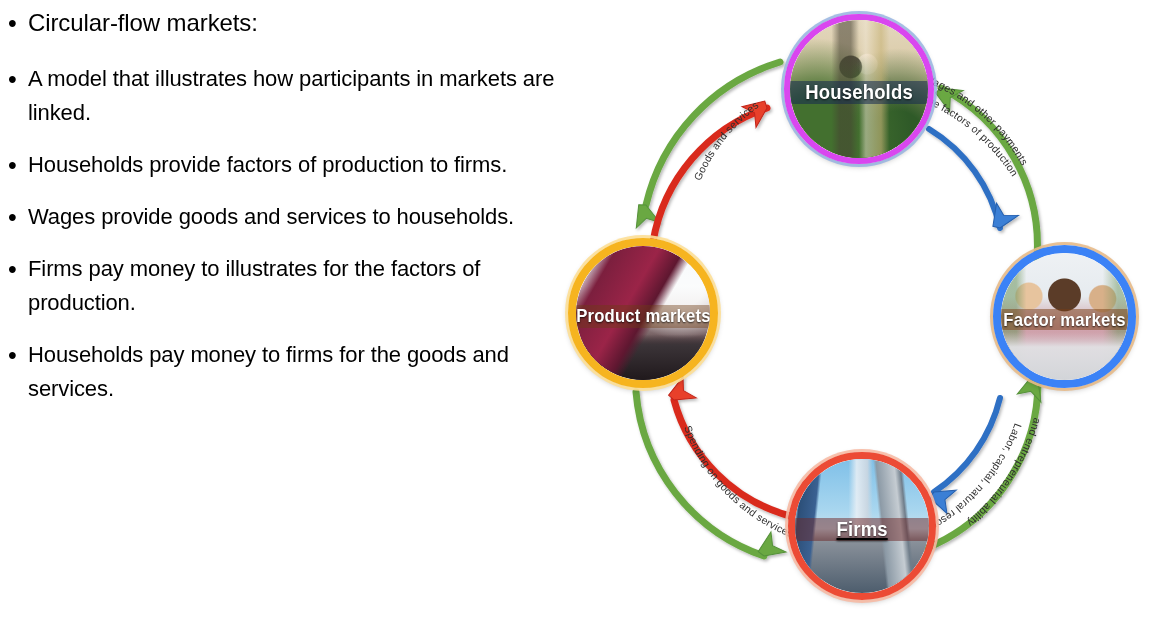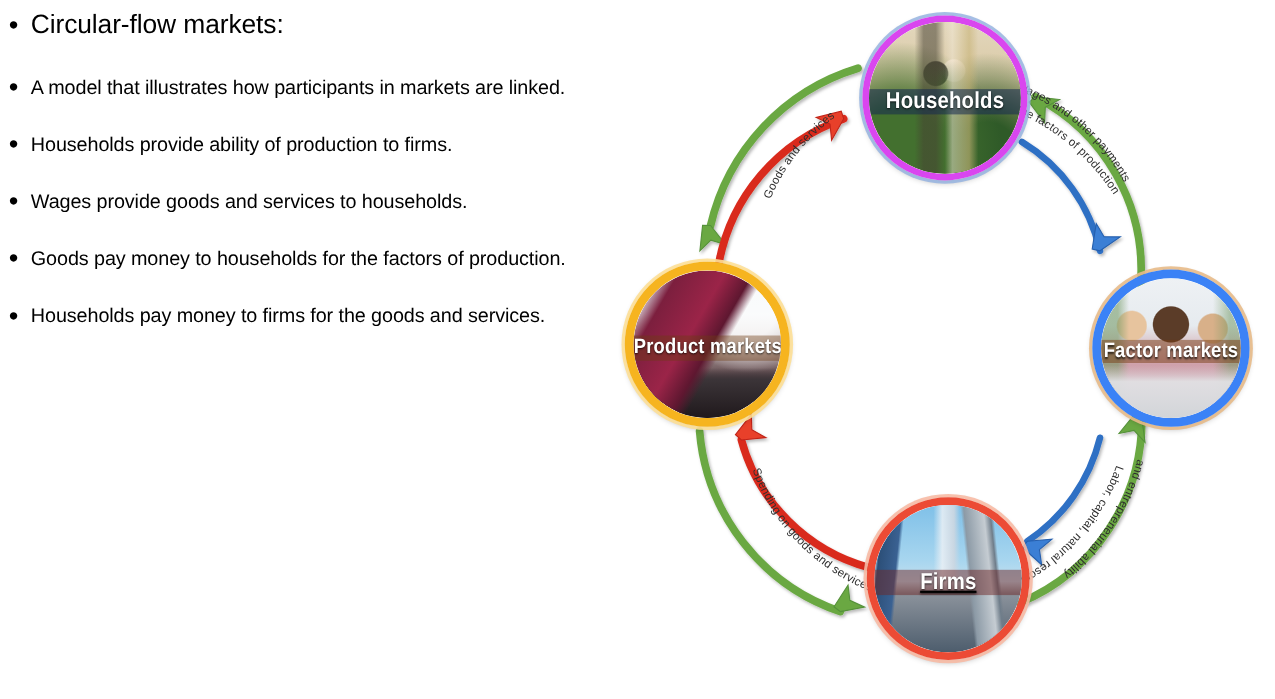--- a/index.html
+++ b/index.html
@@ -33,21 +33,21 @@
   .bullet-dot {
     flex: 0 0 auto;
     width: 20px;
     font-size: 25px;
     line-height: 34px;
     text-align: left;
     color: #000;
   }
   .bullet-text {
     flex: 1 1 auto;
-    font-size: 18px;
+    font-size: 22px;
     line-height: 34px;
     letter-spacing: -0.1px;
     color: #000;
     white-space: pre-line;
   }
   .bullet-item.first .bullet-text {
     font-size: 24px;
   }
   .bullet-item.first { margin-bottom: 22px; }
 
@@ -217,31 +217,31 @@
     <span class="bullet-text"><span class="strong-head">Circular-flow markets</span><span>:</span></span>
   </div>
 
   <div class="bullet-item">
     <span class="bullet-dot">•</span>
     <span class="bullet-text">A model that illustrates how participants in markets are linked.</span>
   </div>
 
   <div class="bullet-item">
     <span class="bullet-dot">•</span>
-    <span class="bullet-text">Households provide ability of production to firms.</span>
+    <span class="bullet-text">Households provide factors of production to firms.</span>
   </div>
 
   <div class="bullet-item">
     <span class="bullet-dot">•</span>
     <span class="bullet-text">Wages provide goods and services to households.</span>
   </div>
 
   <div class="bullet-item">
     <span class="bullet-dot">•</span>
-    <span class="bullet-text">Goods pay money to households for the factors of production.</span>
+    <span class="bullet-text">Firms pay money to illustrates for the factors of production.</span>
   </div>
 
   <div class="bullet-item">
     <span class="bullet-dot">•</span>
     <span class="bullet-text">Households pay money to firms for the goods and services.</span>
   </div>
 
 </div>
 
 <div id="diagram">

